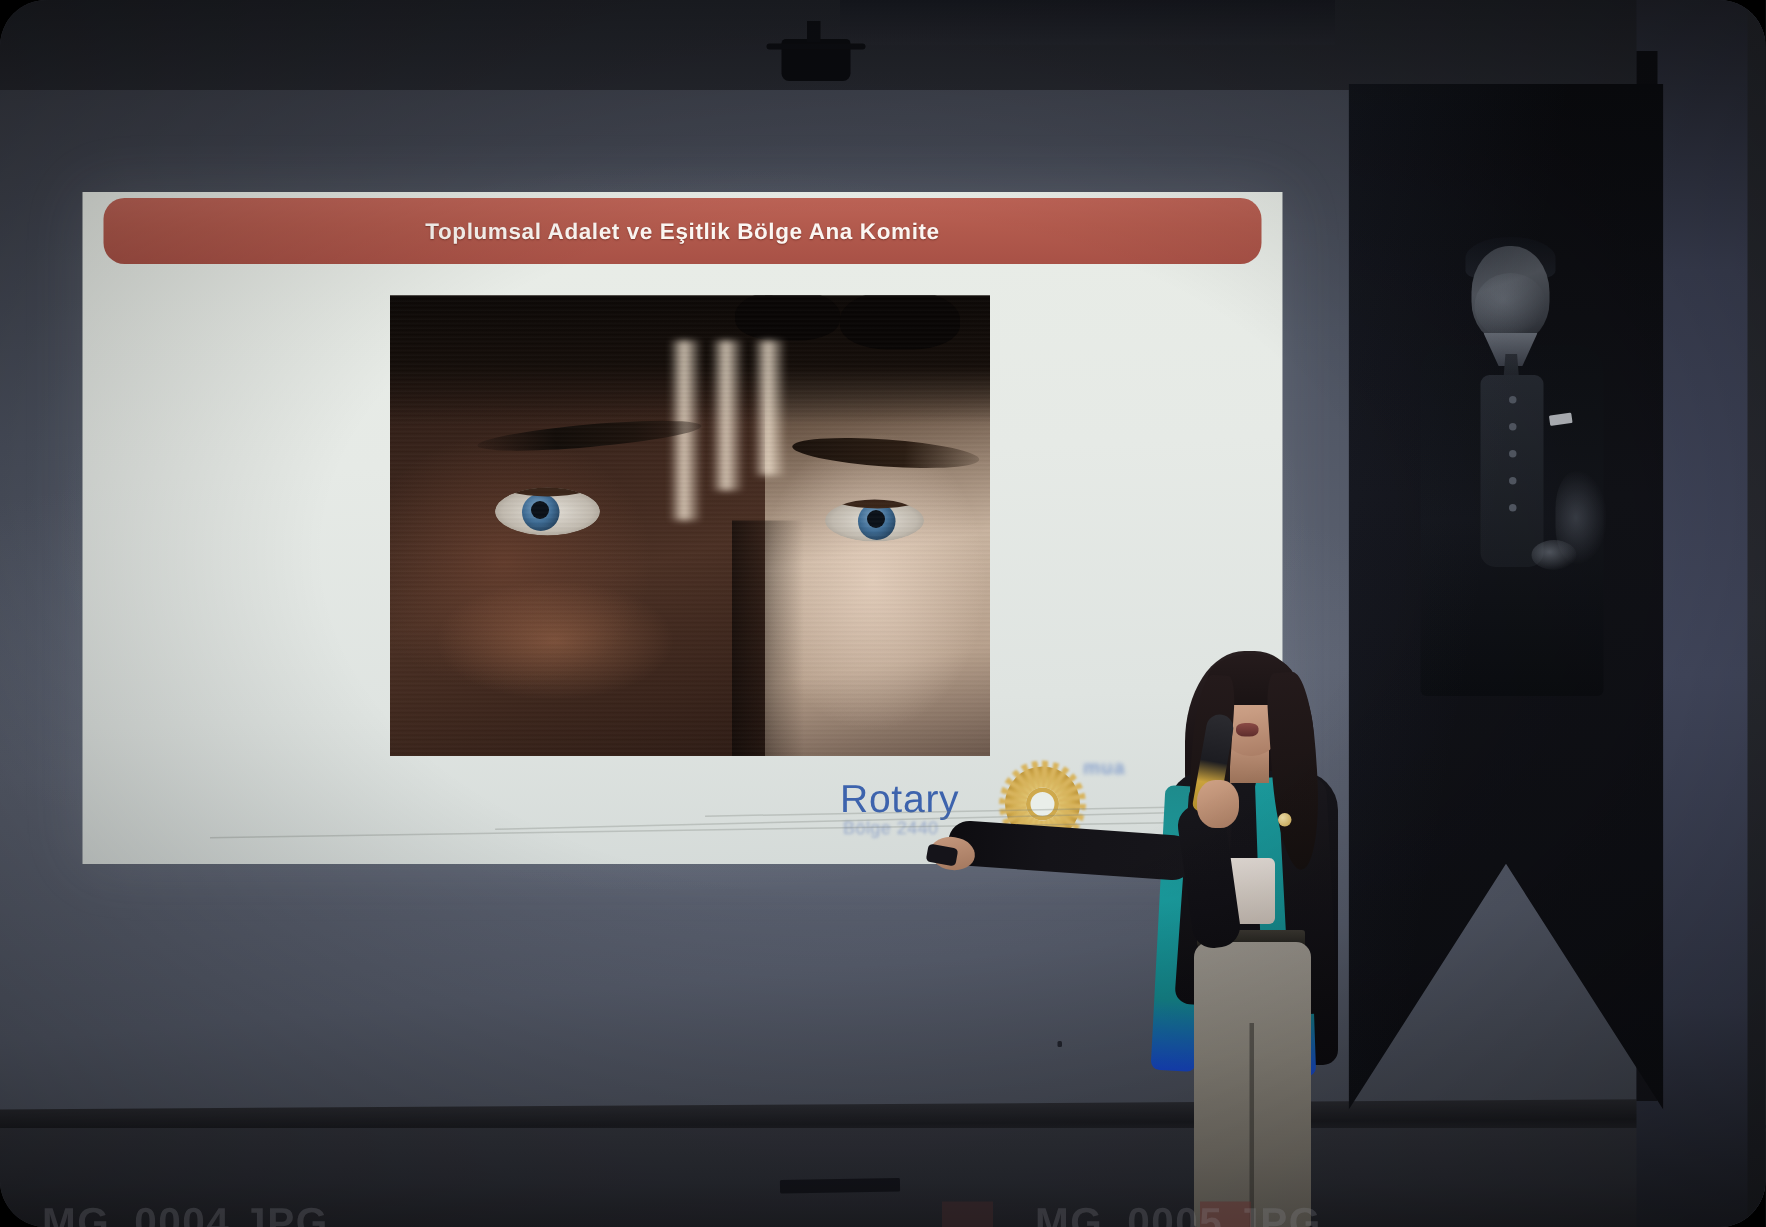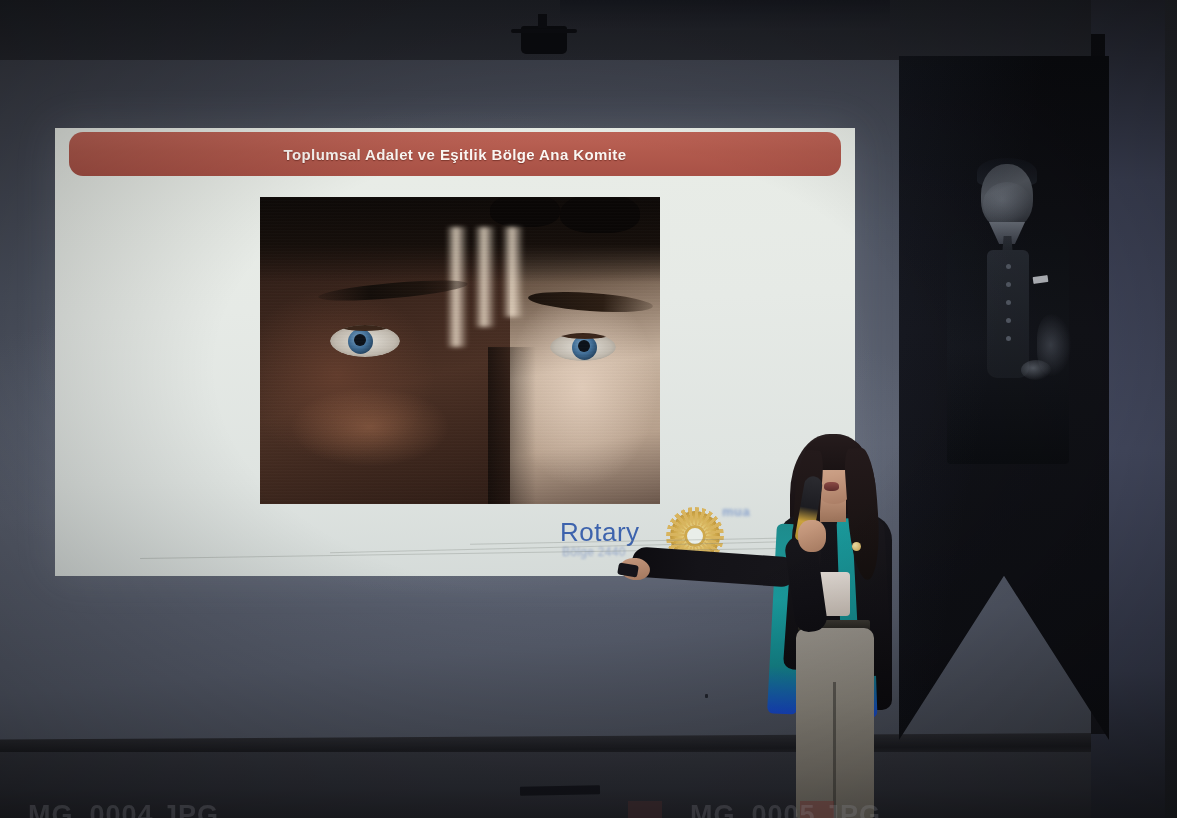--- a/index.html
+++ b/index.html
@@ -11,20 +11,21 @@
   body {
     font-family: "Liberation Sans", sans-serif;
   }
 
   #scene {
     position: relative;
     width: 1177px;
     height: 818px;
     overflow: hidden;
     background: #2a2c33;
+    border-radius: 31px;
   }
 
   
   .wall-upper {
     position: absolute;
     left: 0; top: 0;
     width: 1177px; height: 70px;
     background: linear-gradient(180deg, #1d1f25 0%, #26282f 100%);
   }
   .wall-main {

